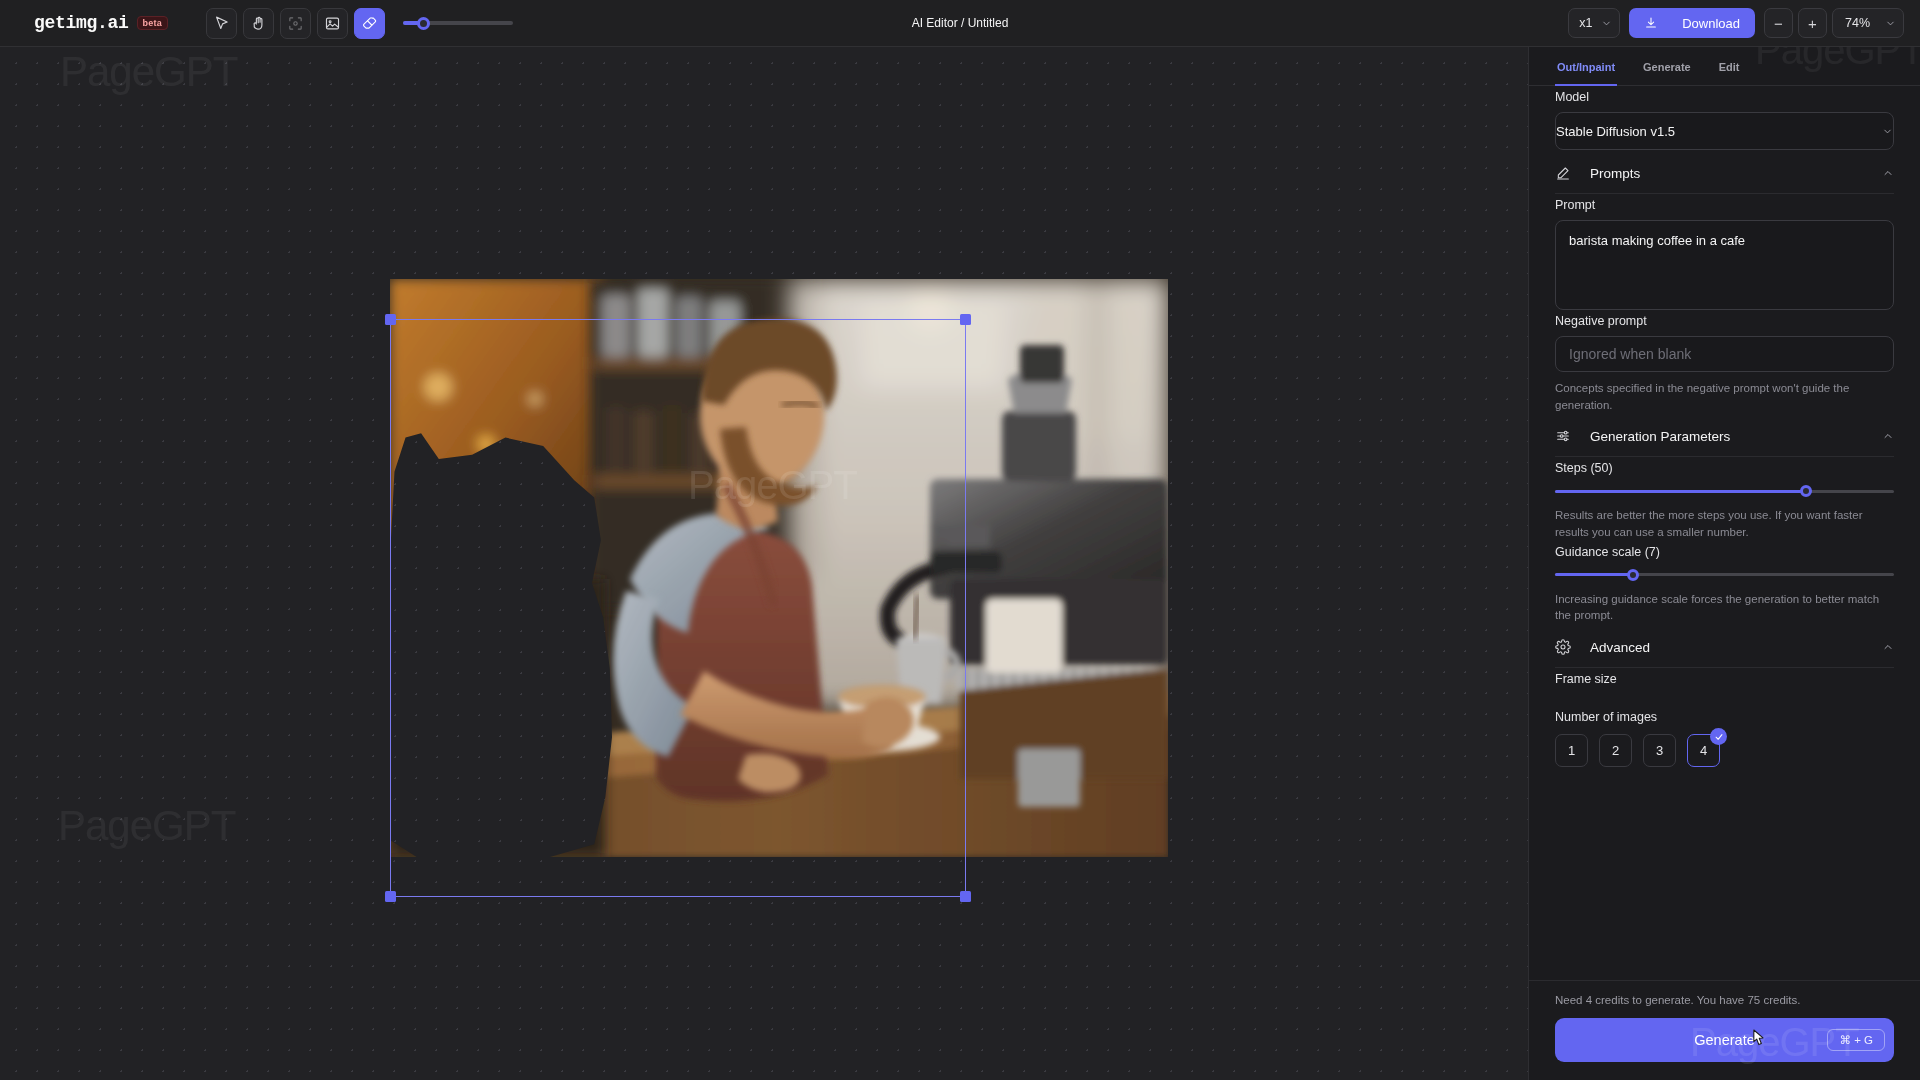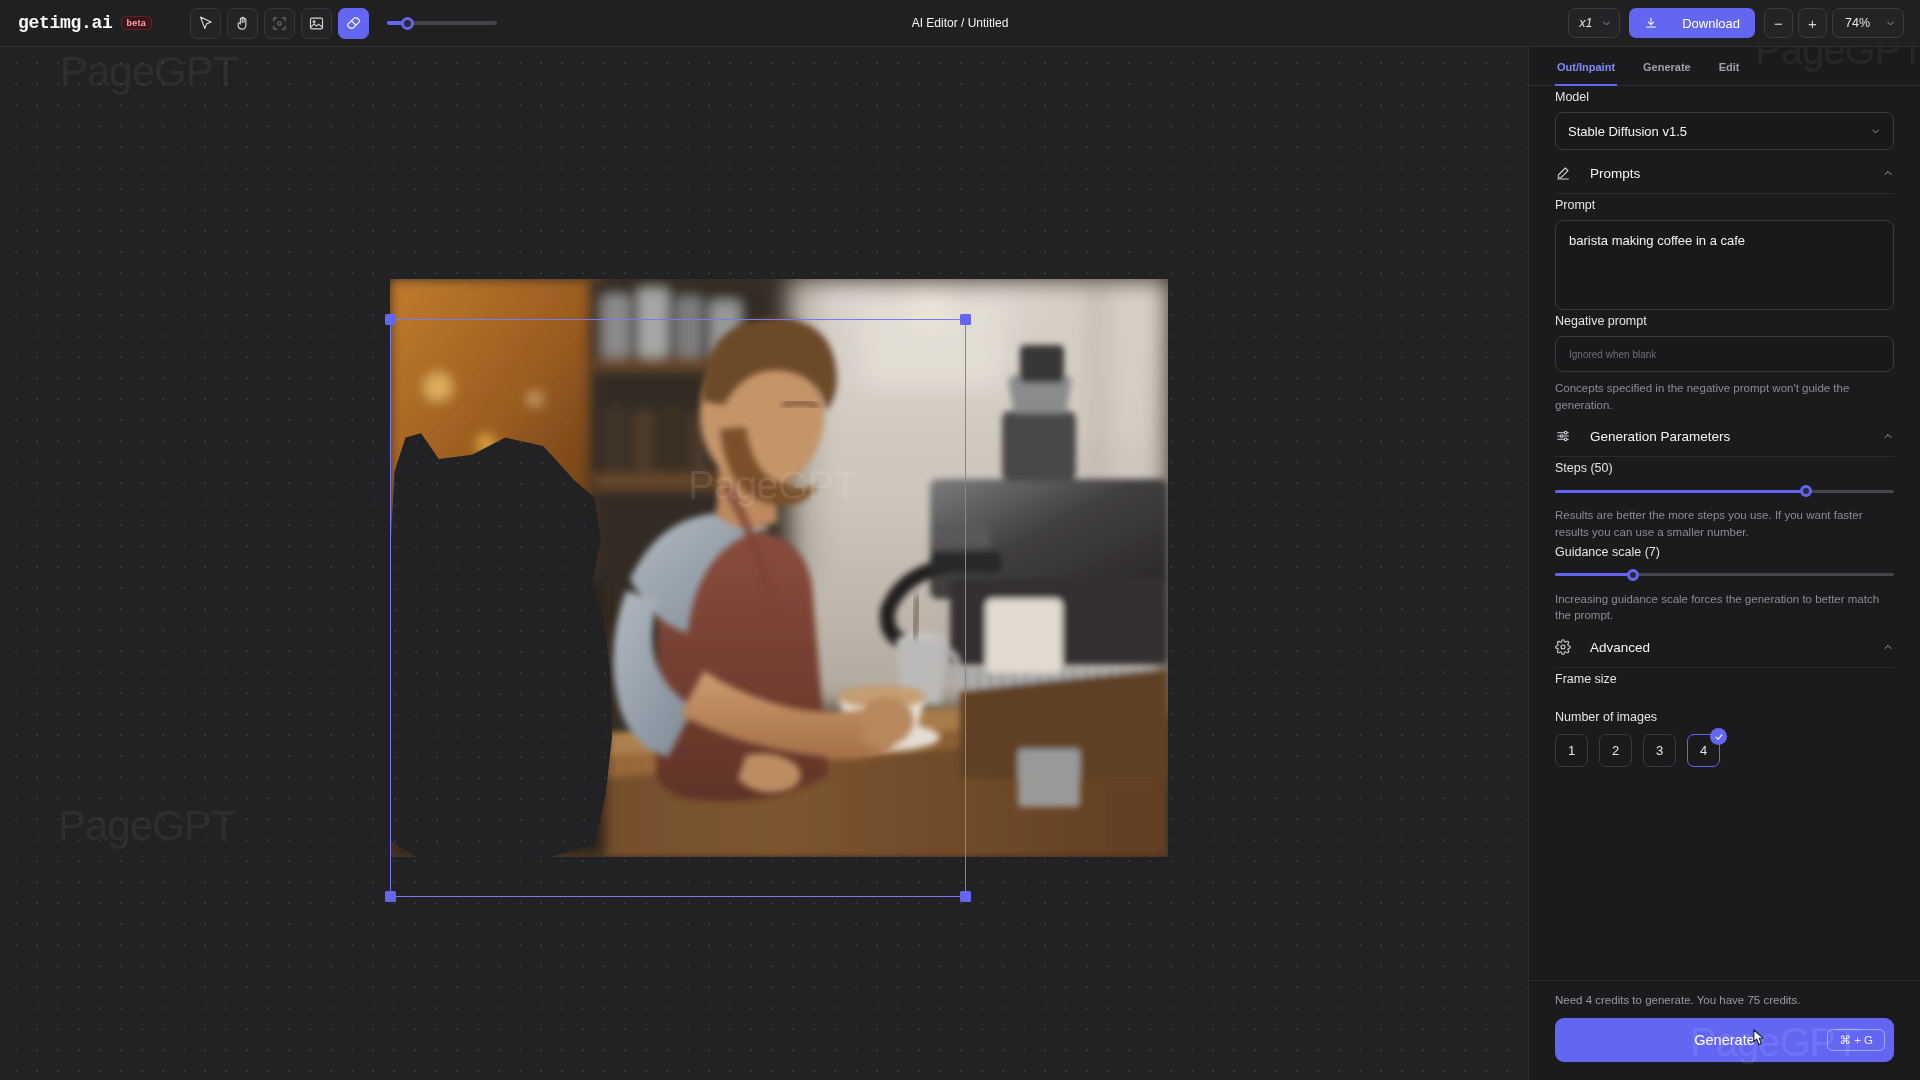--- a/index.html
+++ b/index.html
@@ -15,21 +15,21 @@
   
   .topbar {
     position: absolute; top: 0; left: 0; right: 0; height: 47px;
     background: #202022;
     border-bottom: 1px solid #303033;
     display: flex; align-items: center;
     z-index: 40;
   }
   .brand {
     display: flex; align-items: center; gap: 8px;
-    margin-left: 18px; width: 150px;
+    margin-left: 34px; width: 150px;
   }
   .brand-name {
     font-family: "Liberation Mono", monospace;
     font-size: 18px; font-weight: 700; color: #fafafa;
     letter-spacing: -0.3px;
   }
   .brand-badge {
     font-size: 9px; font-weight: 700; color: #fca5a5;
     background: #3b1518; border: 1px solid #5b2126;
     border-radius: 4px; padding: 1px 5px;
@@ -62,21 +62,21 @@
     font-size: 12px; color: #f4f4f5; pointer-events: none;
   }
 
   .topbar-right {
     margin-left: auto; display: flex; align-items: center; gap: 9px; margin-right: 16px;
   }
   .mini-select {
     height: 30px; min-width: 52px; padding: 0 7px 0 10px;
     border: 1px solid #3a3a3f; border-radius: 7px; background: #242427;
     display: flex; align-items: center; gap: 5px; justify-content: space-between;
-    font-size: 12.5px; color: #e4e4e7; cursor: pointer; font-style: italic;
+    font-size: 12.5px; color: #e4e4e7; cursor: pointer;
   }
   .download-btn {
     height: 30px; padding: 0 15px; border-radius: 7px;
     background: #6366f1; border: none; color: #fff;
     display: flex; align-items: center; gap: 24px;
     font-size: 13px; font-family: inherit; cursor: pointer;
   }
   .download-btn svg { width: 14px; height: 14px; stroke: #fff; fill: none; stroke-width: 1.8;
                       stroke-linecap: round; stroke-linejoin: round; }
   .zoom-group { display: flex; align-items: center; gap: 5px; }
@@ -161,21 +161,21 @@
     cursor: pointer; border-bottom: 2px solid transparent; margin-bottom: -1px; font-weight: bold;
   }
   .tab.active { color: #818cf8; border-bottom-color: #6366f1; }
 
   .panel-scroll { flex: 1; overflow: hidden; padding: 0 26px; }
 
   .field-label { font-size: 12.5px; color: #e4e4e7; margin-bottom: 8px; }
   .select-box {
     height: 38px; border: 1px solid #3a3a40; border-radius: 8px; background: #19191c;
     display: flex; align-items: center; justify-content: space-between;
-    padding: 0 12px; font-size: 13px; color: #f4f4f5; cursor: pointer;
+    padding: 0 0; font-size: 13px; color: #f4f4f5; cursor: pointer;
   }
   .block { margin-top: 4px; }
 
   .section-head {
     display: flex; align-items: center; gap: 19px;
     padding: 15px 0 12px; border-bottom: 1px solid #2b2b2f; cursor: pointer;
   }
   .section-head .sic { width: 16px; height: 16px; stroke: #d4d4d8; fill: none;
                        stroke-width: 1.6; stroke-linecap: round; stroke-linejoin: round; flex: none; }
   .section-title { font-size: 13.5px; color: #f4f4f5; flex: 1; }
@@ -183,21 +183,21 @@
            stroke-linecap: round; stroke-linejoin: round; }
 
   .textarea-box {
     border: 1px solid #3a3a40; border-radius: 8px; background: #19191c;
     height: 90px; padding: 11px 13px; font-size: 13px; color: #f4f4f5;
     line-height: 1.45; cursor: text;
   }
   .input-box {
     border: 1px solid #3a3a40; border-radius: 8px; background: #19191c;
     height: 36px; padding: 0 13px; display: flex; align-items: center;
-    font-size: 10px; color: #6e6e77; cursor: text;
+    font-size: 14px; color: #6e6e77; cursor: text;
   }
   .hint { font-size: 11.5px; color: #8b8b94; line-height: 1.45; margin-top: 8px; }
 
   .slider-row { margin-top: 4px; height: 16px; position: relative; display: flex; align-items: center; cursor: pointer; }
   .sl-track { width: 100%; height: 3.5px; background: #45454b; border-radius: 2px; }
   .sl-fill { position: absolute; left: 0; height: 3.5px; background: #6366f1; border-radius: 2px; }
   .sl-knob { position: absolute; width: 12px; height: 12px; border-radius: 50%;
              background: #2b2b33; border: 3px solid #6366f1; }
 
   .num-row { display: flex; gap: 11px; margin-top: 10px; }

